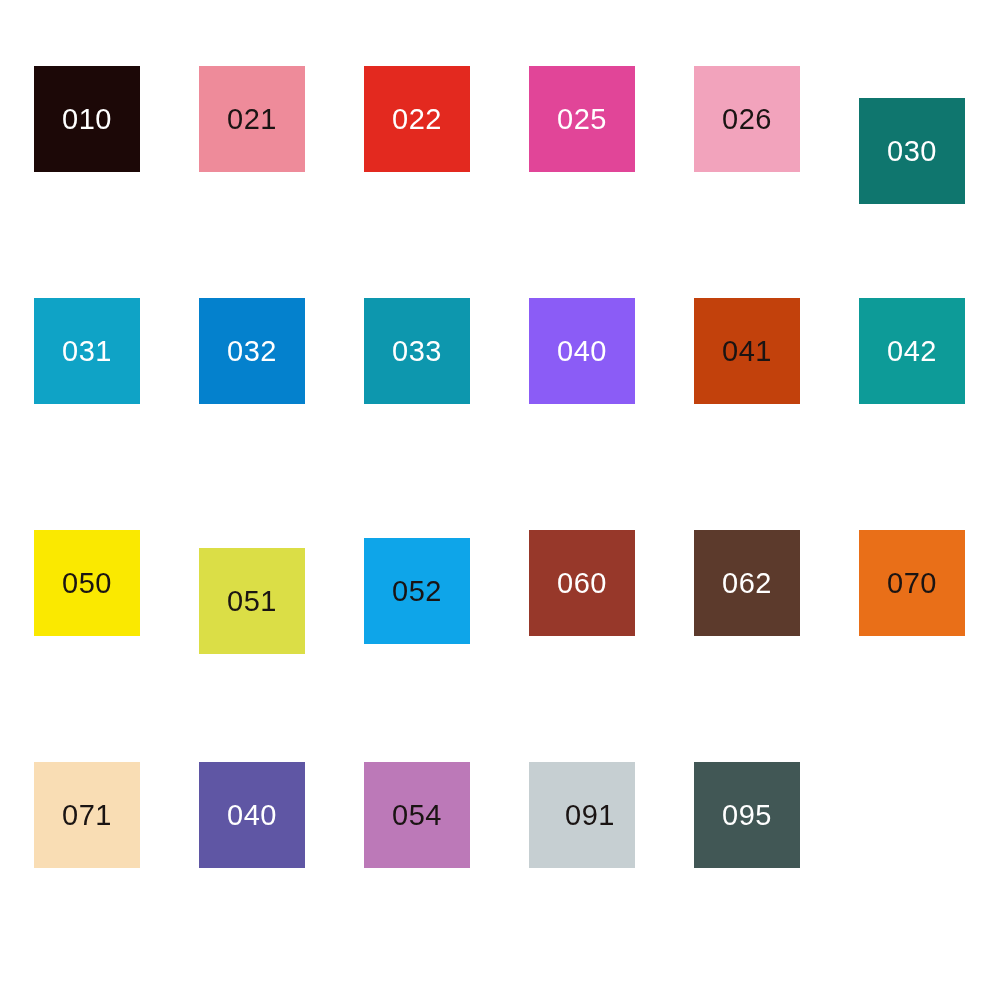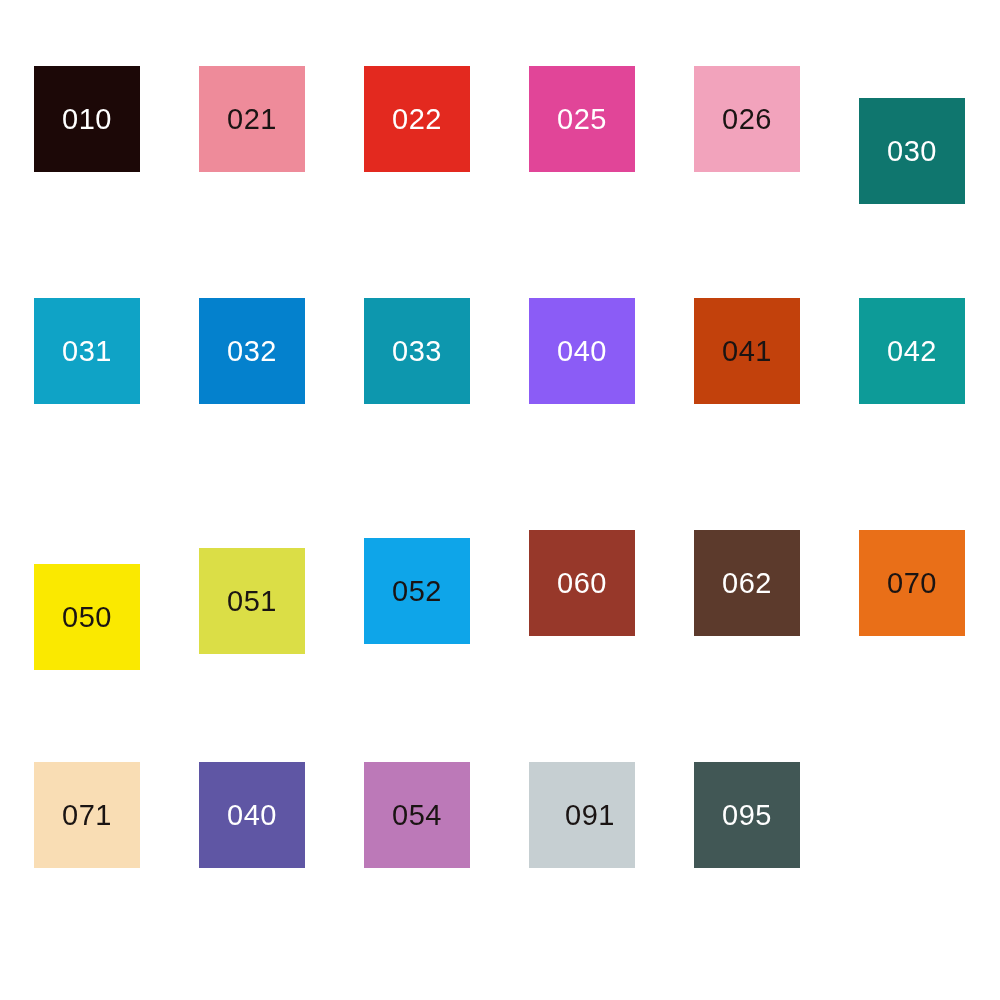--- a/index.html
+++ b/index.html
@@ -91,21 +91,21 @@
       </div>
       <div class="swatch" style="background-color: #8b5cf6;">
         <span class="swatch-label label-light">040</span>
       </div>
       <div class="swatch" style="background-color: #c2410c;">
         <span class="swatch-label label-dark">041</span>
       </div>
       <div class="swatch" style="background-color: rgb(13, 155, 152);">
         <span class="swatch-label label-light">042</span>
       </div>
-      <div class="swatch" style="background-color: rgb(250, 233, 0); margin-top: 34px;">
+      <div class="swatch" style="background-color: rgb(250, 233, 0);">
         <span class="swatch-label label-dark">050</span>
       </div>
       <div class="swatch" style="background-color: rgb(219, 222, 70); margin-top: 18px;">
         <span class="swatch-label label-dark">051</span>
       </div>
       <div class="swatch" style="background-color: #0ea5e9; margin-top: 8px;">
         <span class="swatch-label label-dark">052</span>
       </div>
       <div class="swatch" style="background-color: rgb(151, 56, 42);">
         <span class="swatch-label label-light">060</span>

